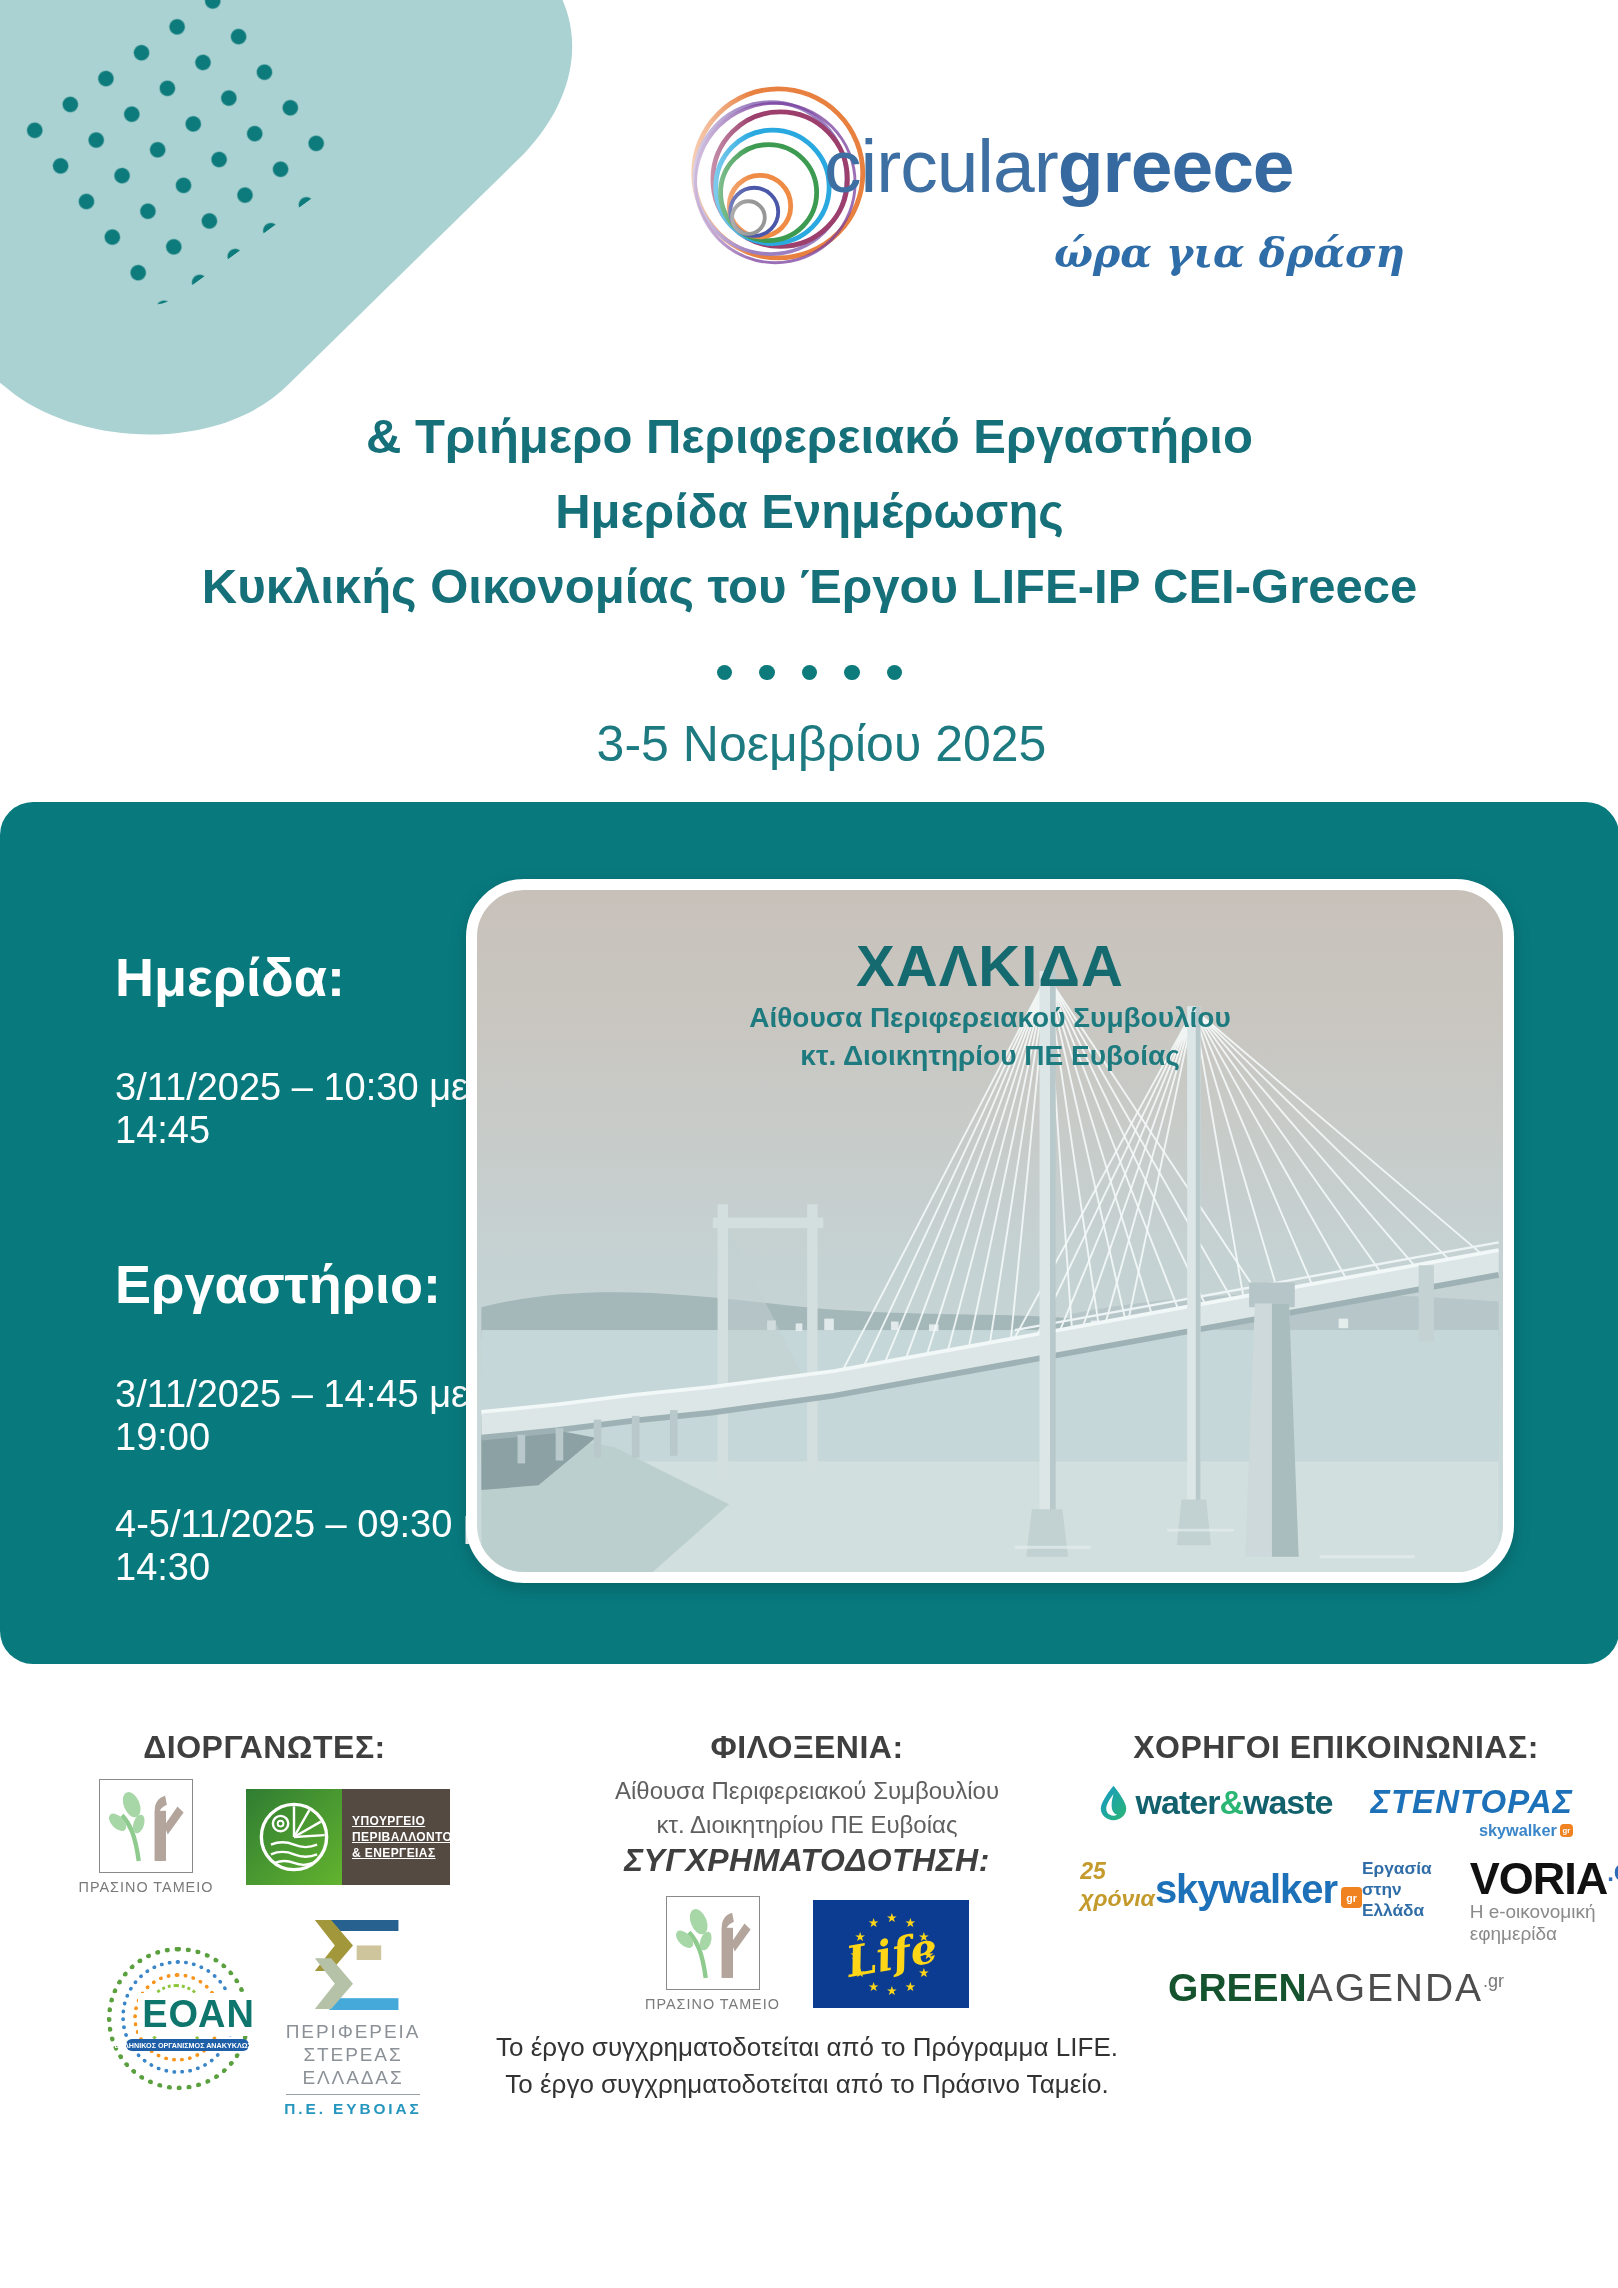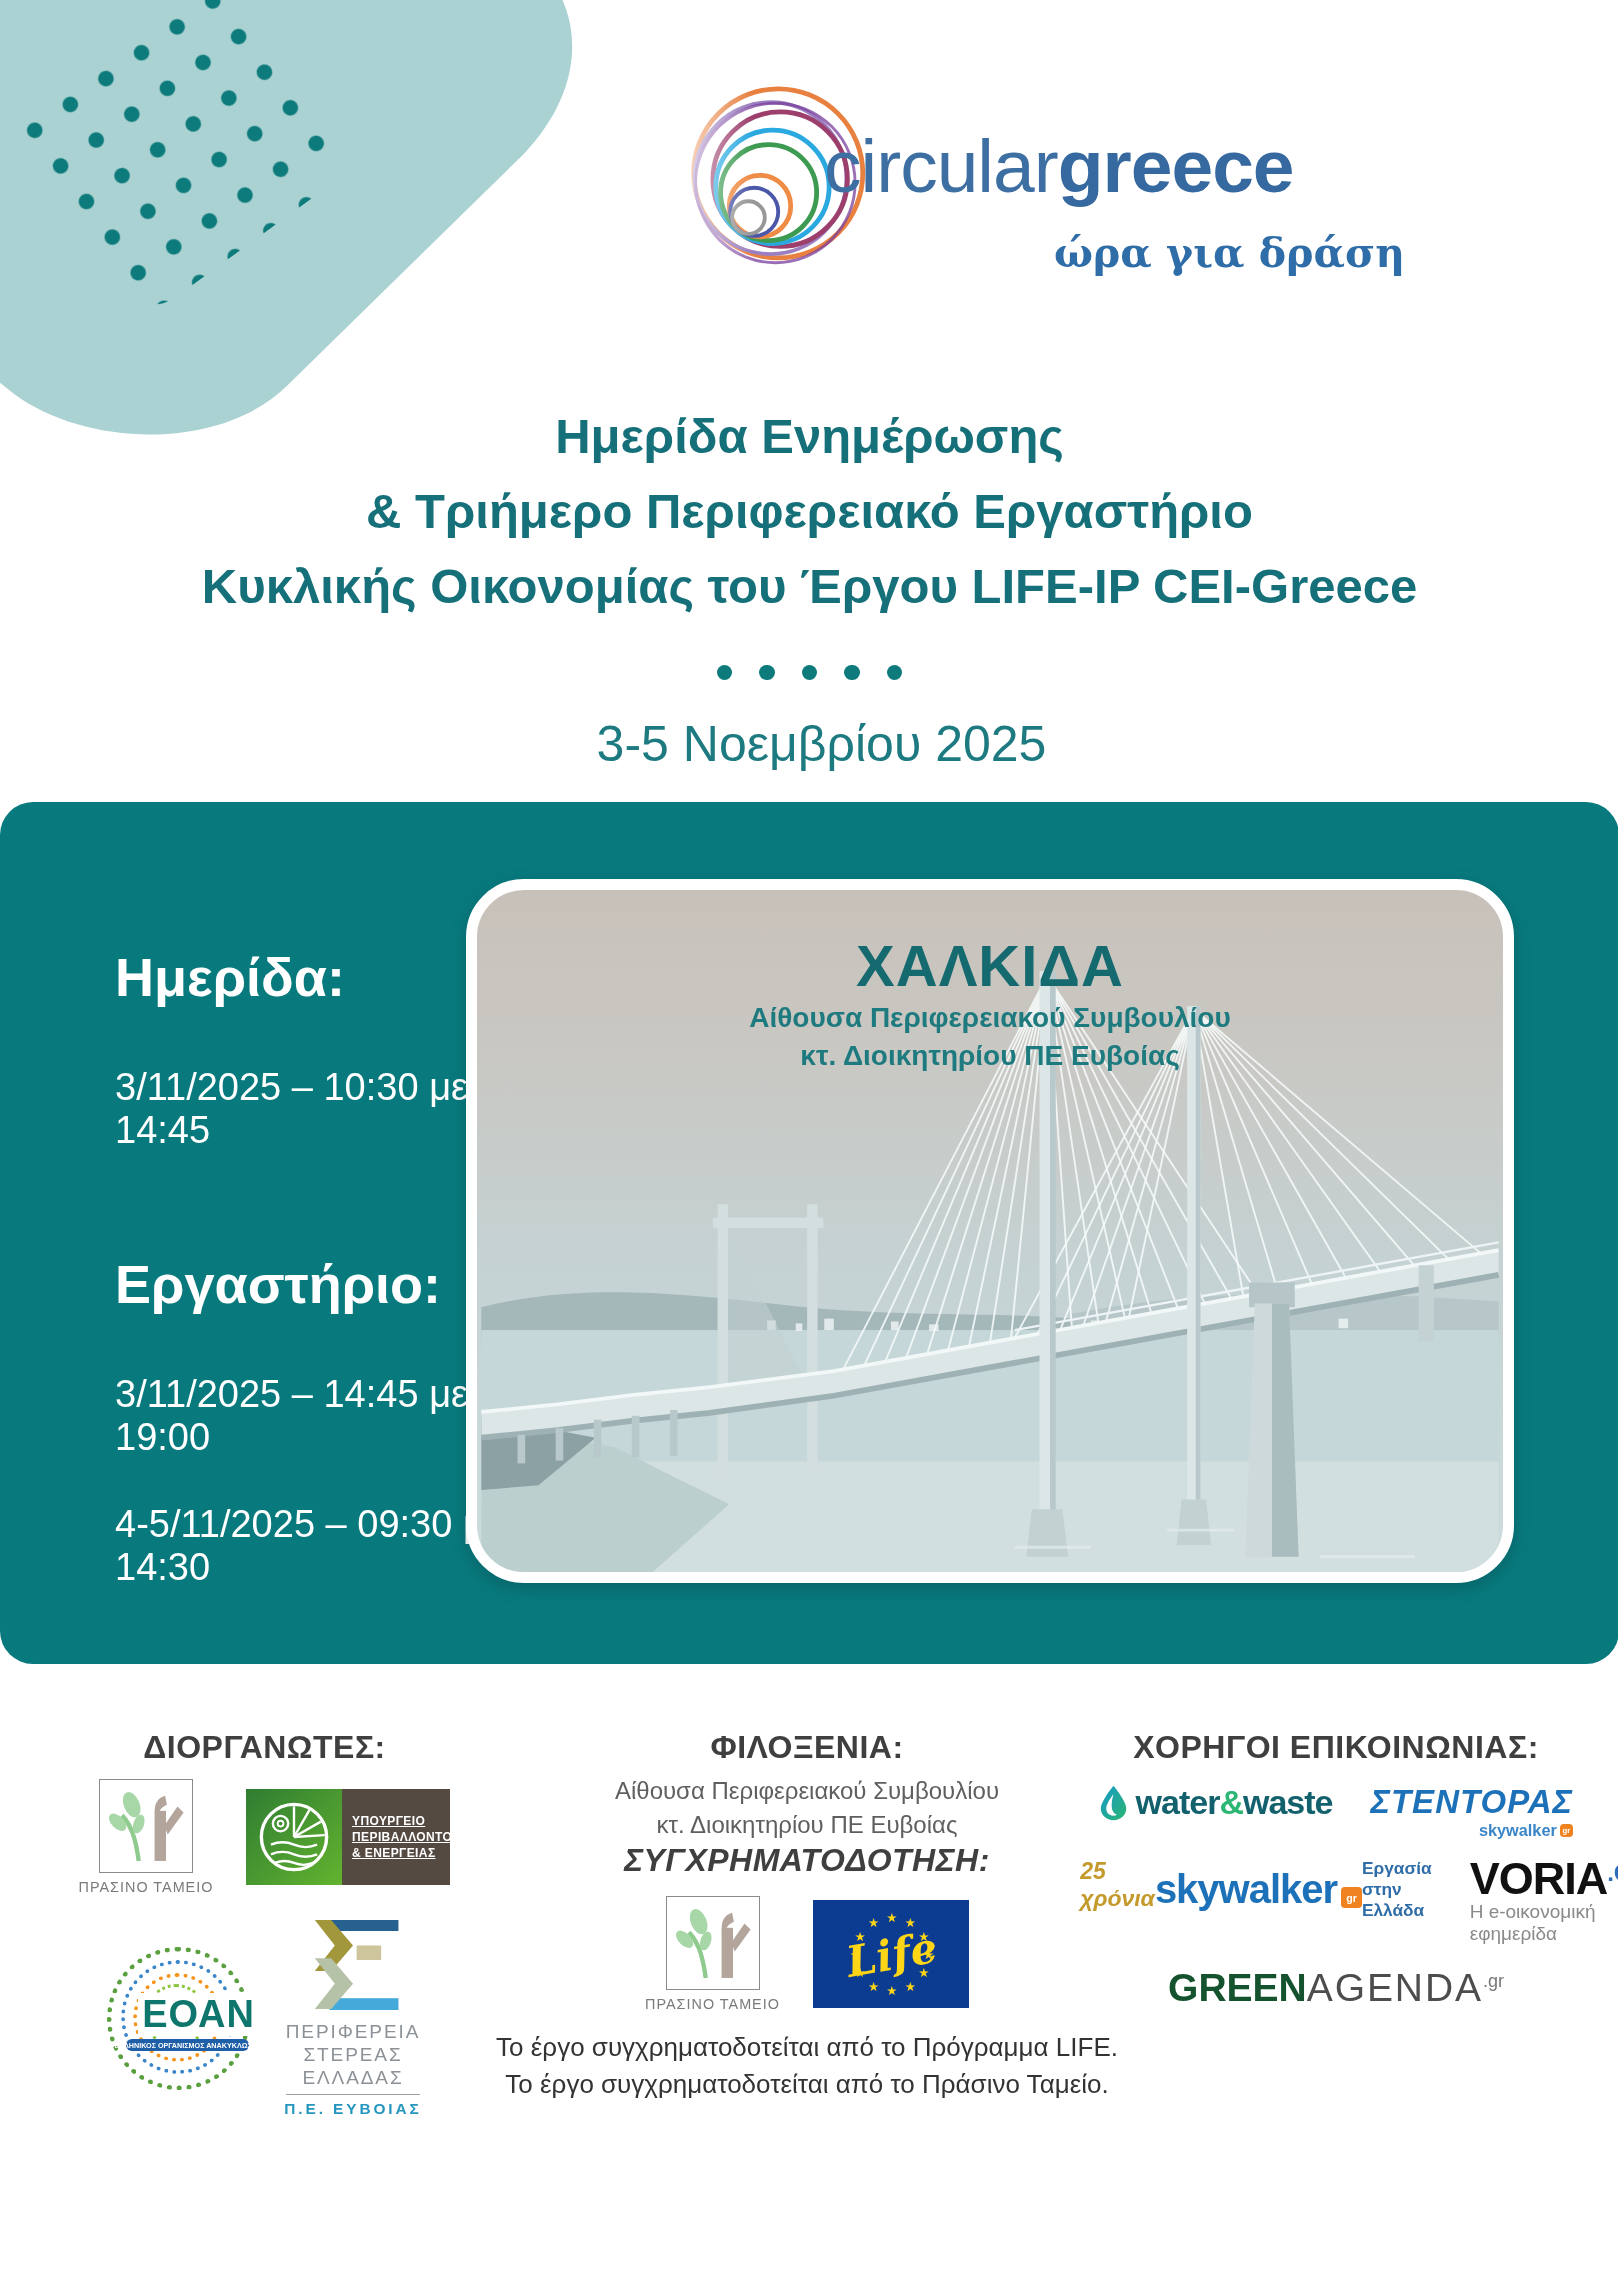--- a/index.html
+++ b/index.html
@@ -11,21 +11,21 @@
   .blob-svg{left:0;top:0;}
   .dot-grid{left:50px;top:27px;width:257px;height:240px;border-radius:38px;
             background-image:radial-gradient(circle,#0d7a7b 7.2px,transparent 8.2px);
             background-size:44px 44px;transform:rotate(-36deg);}
 
   
   .brand-rings{left:661px;top:79px;}
   .brand-text{left:824px;top:123px;font-size:75px;color:#3d6fa3;letter-spacing:-1px;white-space:nowrap;}
   .brand-text .bold{font-weight:700;color:#35699f;}
   .brand-tagline{left:961px;top:229px;width:444px;text-align:right;
-                 font-family:"DejaVu Serif",serif;font-weight:700;
+                 font-family:"DejaVu Serif",serif;font-style:italic;font-weight:700;
                  font-size:41px;color:#2f6da8;}
 
   
   .title-block{left:0;top:399px;width:1619px;text-align:center;color:#16707a;
                font-weight:700;font-size:49px;line-height:75px;}
   .dots-sep{left:0;top:665px;width:1619px;display:flex;justify-content:center;gap:27px;}
   .dots-sep span{width:15.4px;height:15.4px;border-radius:50%;background:#0d7a7c;display:block;}
   .event-date{left:12px;top:715px;width:1619px;text-align:center;font-size:50px;color:#1d7a80;}
 
   
@@ -145,22 +145,22 @@
       <linearGradient id="fadeL" x1="0" y1="0" x2="1" y2="0">
         <stop offset="0" stop-color="#ffffff" stop-opacity="0.95"></stop>
         <stop offset="1" stop-color="#ffffff" stop-opacity="0"></stop>
       </linearGradient>
     </defs>
   </svg>
   <div class="abs brand-text"><span>circular</span><span class="bold">greece</span></div>
   <div class="abs brand-tagline">ώρα για δράση</div>
 
   <div class="abs title-block">
+    <div>&amp; Τριήμερο Περιφερειακό Εργαστήριο</div>
     <div>Ημερίδα Ενημέρωσης</div>
-    <div>&amp; Τριήμερο Περιφερειακό Εργαστήριο</div>
     <div>Κυκλικής Οικονομίας του Έργου LIFE-IP CEI-Greece</div>
   </div>
 
   <div class="abs dots-sep">
     <span></span>
       <span></span>
       <span></span>
       <span></span>
       <span></span>
   </div>

